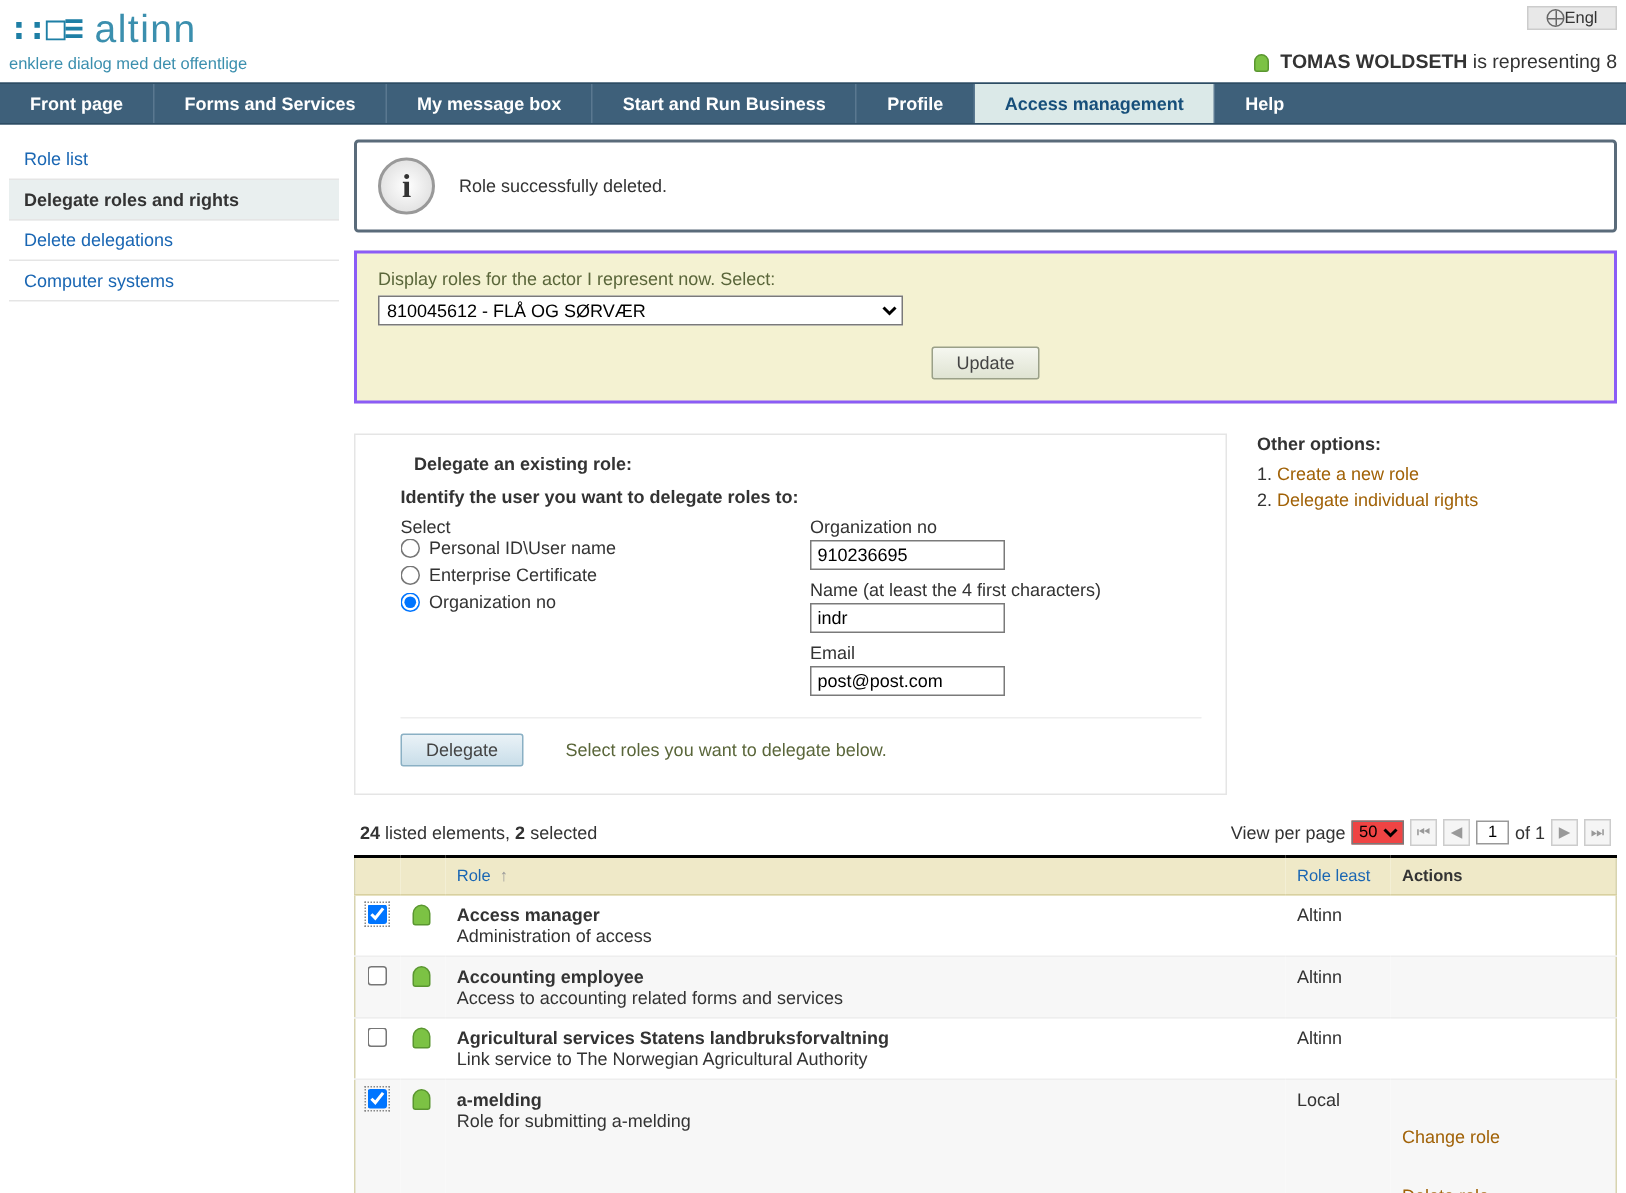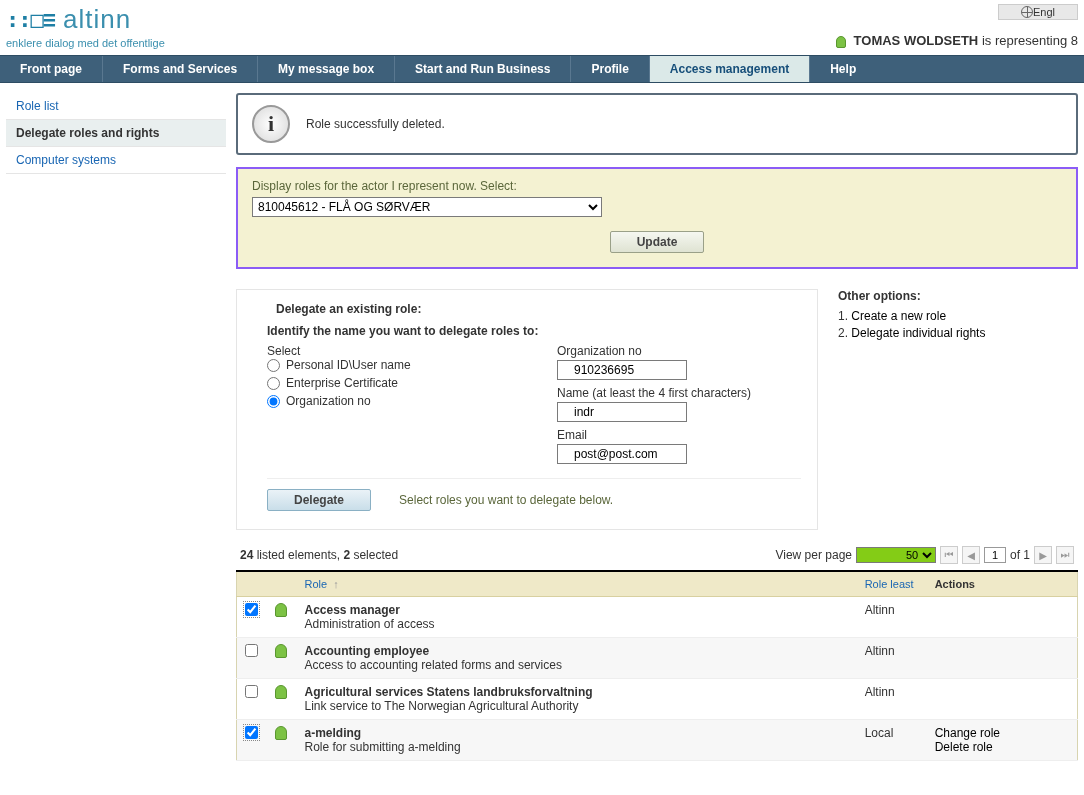--- a/index.html
+++ b/index.html
@@ -1,26 +1,26 @@
 <!DOCTYPE html>
 <html><head>
 <meta charset="utf-8">
 <style>
 * { box-sizing: border-box; margin: 0; padding: 0; }
 body { font-family: Verdana, Arial, sans-serif; font-size: 12px; color: #333; background: #fff; width: 1084px; }
-a { color: #000000; text-decoration: none; cursor: pointer; }
+a { color: #a16207; text-decoration: none; cursor: pointer; margin-top: 25px; }
 
 .header { display: flex; justify-content: space-between; align-items: flex-start; padding: 4px 6px 0 6px; }
 .logo-area { display: flex; flex-direction: column; }
 .logo { display: flex; align-items: center; gap: 8px; }
 .logo-mark { color: #1e7fa5; font-weight: bold; font-size: 22px; letter-spacing: -1px; font-family: monospace; }
 .logo-text { color: #3b8fae; font-size: 26px; font-weight: 400; letter-spacing: 1px; }
 .tagline { color: #3b8fae; font-size: 11px; margin-top: 2px; }
 .header-right { text-align: right; }
-.lang { background: #e8e8e8; border: 1px solid #ccc; padding: 1px 22px; display: inline-flex; align-items: center; gap: 0; font-size: 11px; }
+.lang { background: #e8e8e8; border: 1px solid #ccc; padding: 1px 12px; display: inline-flex; align-items: center; gap: 0; font-size: 11px; }
 .user-line { margin-top: 12px; font-size: 13px; }
 .user-line b { font-weight: bold; }
 .user-icon-small { display: inline-block; width: 10px; height: 12px; background: #7cc244; border-radius: 5px 5px 2px 2px; vertical-align: middle; margin-right: 4px; border: 1px solid #5a9630; }
 
 .nav { display: flex; background: #3e607a; border-top: 1px solid #2d4c63; border-bottom: 1px solid #2d4c63; margin-top: 6px; }
 .nav-item { padding: 6px 20px; color: #fff; font-weight: bold; font-size: 12px; border-right: 1px solid #5a7890; cursor: pointer; }
 .nav-item.active { background: #dbe9e8; color: #174f7a; }
 .nav-item:last-child { flex: 1; border-right: none; }
 
 .body-wrap { display: flex; padding: 10px 6px; gap: 10px; }
@@ -30,50 +30,50 @@
 
 .main { flex: 1; }
 
 .alert { border: 2px solid #5a6b7a; border-radius: 3px; padding: 10px 14px; display: flex; align-items: center; gap: 16px; margin-bottom: 12px; }
 .alert-icon { width: 38px; height: 38px; border-radius: 19px; background: radial-gradient(#fff, #d8d8d8); border: 2px solid #999; display: flex; align-items: center; justify-content: center; }
 .alert-icon b { font-family: Georgia, serif; font-size: 22px; color: #333; }
 
 .panel-yellow { background: #f4f2d2; border: 2px solid #8b5cf6; padding: 10px 14px 14px 14px; margin-bottom: 20px; }
 .panel-yellow label { color: #5a663a; }
 .select-actor { width: 350px; font-size: 12px; margin-top: 4px; background: #fff; border: 1px solid #7a7a7a; padding: 1px; }
-.btn { background: linear-gradient(#f5f7f0, #dfe3d2); border: 1px solid #9aa088; padding: 3px 26px; font-size: 12px; cursor: pointer; color: #444; border-radius: 2px; font-weight: bold; }
+.btn { background: linear-gradient(#f5f7f0, #dfe3d2); border: 1px solid #9aa088; padding: 3px 16px; font-size: 12px; cursor: pointer; color: #444; border-radius: 2px; }
 .btn-update { margin-top: 14px; }
 .btn-delegate { background: linear-gradient(#eaf2f7, #c9dee9); border: 1px solid #8ab0c4; }
 .center { text-align: center; }
 
 .section { border: 1px solid #e5e5e5; padding: 12px 16px 18px 16px; margin-bottom: 16px; }
 .section-title { font-weight: bold; margin-bottom: 8px; margin-left: 23px; }
-.delegate-grid { display: flex; gap: 30px; }
+.delegate-grid { display: flex; gap: 13px; }
 .col-left { width: 260px; }
 .col-right { flex: 1; }
 .sub-label { font-weight: bold; font-size: 12px; margin-bottom: 6px; }
 .radio-row { display: flex; align-items: center; gap: 6px; margin-bottom: 4px; padding-left: 0px; }
 .radio-group { margin-left: 50px; }
 .select-label { display: inline-block; width: 50px; vertical-align: top; }
 .field-label { font-size: 12px; margin-bottom: 2px; margin-top: 6px; }
-.text-input { width: 130px; border: 1px solid #7a7a7a; padding: 2px 16px; font-size: 12px; }
+.text-input { width: 130px; border: 1px solid #7a7a7a; padding: 2px 4px; font-size: 12px; }
 .delegate-action { border-top: 1px solid #eee; margin-top: 14px; padding-top: 10px; display: flex; align-items: center; gap: 28px; }
 .hint { color: #5a663a; font-size: 12px; }
 
 .options { float: right; width: 240px; }
 .options h4 { font-weight: bold; margin-bottom: 6px; }
 .options div { margin-bottom: 3px; }
 .main-row { display: flex; gap: 20px; }
 .main-left { flex: 1; }
 
 .list-header { display: flex; justify-content: space-between; align-items: center; padding: 0 4px 6px 4px; }
 .pager-ctrl { display: flex; align-items: center; gap: 4px; }
 .pager-btn { width: 18px; height: 18px; border: 1px solid #ccc; background: #f5f5f5; display: inline-flex; align-items: center; justify-content: center; font-size: 10px; color: #999; cursor: pointer; }
 .page-num { width: 22px; border: 1px solid #999; text-align: center; font-size: 11px; padding: 1px; }
-.per-page { border: 1px solid #7a7a7a; font-size: 11px; background: #84cc16; padding-left: 45px; }
+.per-page { border: 1px solid #7a7a7a; font-size: 11px; background: #ef4444; }
 
 .table { width: 100%; border: 1px solid #d8d4b0; border-collapse: collapse; }
 .table thead th { background: #efe9c8; border-top: 2px solid #000000; border-bottom: 1px solid #d8d0a0; padding: 6px 8px; text-align: left; font-size: 11px; color: #1966b3; font-weight: normal; }
 .table thead th.actions { color: #333; font-weight: bold; }
 .table thead th.rtype { width: 70px; }
 .table thead th.chk { width: 30px; background: #efe9c8; }
 .table thead th.icon-col { width: 30px; }
 .table tbody td { padding: 6px 8px; border-bottom: 1px solid #eee; vertical-align: top; font-size: 12px; }
 .table tbody tr.odd { background: #f7f7f7; }
 .role-name { font-weight: bold; }
@@ -115,20 +115,21 @@
     <div class="nav-item">Start and Run Business</div>
     <div class="nav-item">Profile</div>
     <div class="nav-item active">Access management</div>
     <div class="nav-item">Help</div>
   </div>
 
 <div class="body-wrap">
   <div class="sidebar" id="sidebar">
       <div class="side-item">Role list</div>
       <div class="side-item active">Delegate roles and rights</div>
+      <div class="side-item">Delete delegations</div>
       <div class="side-item">Computer systems</div>
     </div>
 
   <div class="main">
     <div class="alert">
       <span class="alert-icon">
           <b>i</b>
         </span>
       <span>Role successfully deleted.</span>
     </div>
@@ -140,21 +141,21 @@
       </select>
       <div class="center">
         <button class="btn btn-update">Update</button>
       </div>
     </div>
 
     <div class="main-row">
       <div class="main-left">
         <div class="section">
           <div class="section-title">Delegate an existing role:</div>
-          <div class="sub-label" style="margin-left:14px">Identify the name you want to delegate roles to:</div>
+          <div class="sub-label" style="margin-left:14px">Identify the user you want to delegate roles to:</div>
           <div class="delegate-grid" style="margin-left:14px">
             <div class="col-left">
               <span class="select-label">Select</span>
               <span class="radio-group" id="radios"><div class="radio-row">
                     <input type="radio" name="idtype" style="">
                     <span>Personal ID\User name</span>
                   </div><div class="radio-row">
                     <input type="radio" name="idtype" style="">
                     <span>Enterprise Certificate</span>
                   </div><div class="radio-row">

